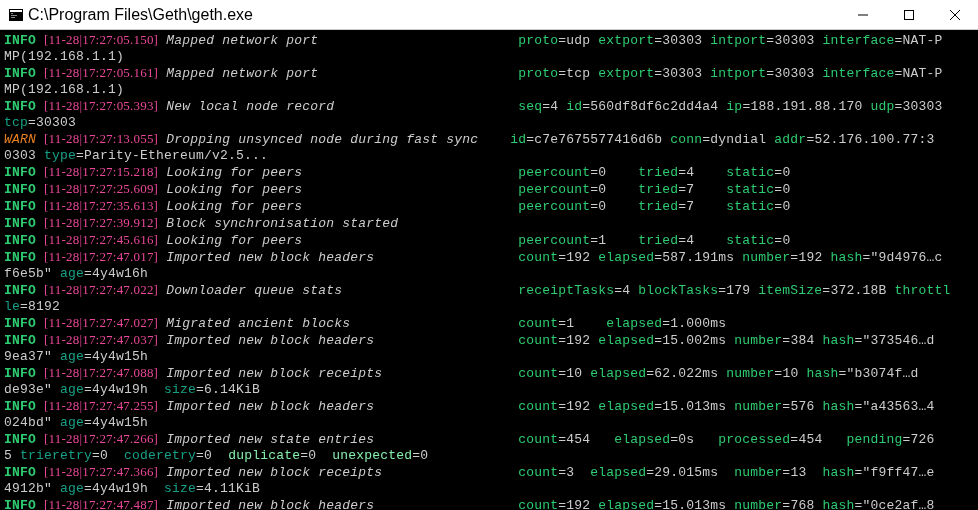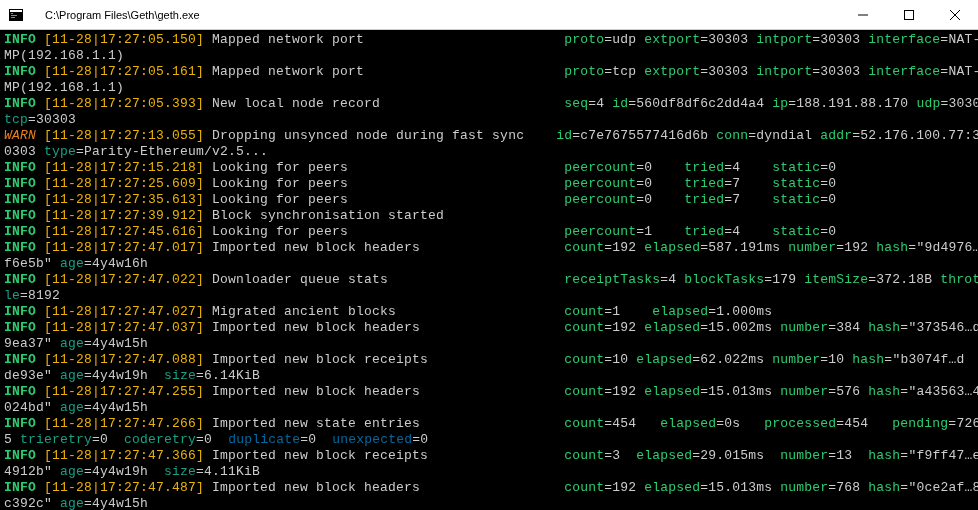--- a/index.html
+++ b/index.html
@@ -1,30 +1,30 @@
 <!DOCTYPE html>
 <html><head>
 <meta charset="utf-8">
 <style>
   * { margin: 0; padding: 0; box-sizing: border-box; }
   body { font-family: "Consolas", "Courier New", monospace; font-size: 13px; background: #000; width: 978px; height: 510px; overflow: hidden; }
   .titlebar { height: 30px; background: #fff; display: flex; align-items: center; border-bottom: 1px solid #ccc; }
   .titlebar-icon { width: 16px; height: 16px; margin-left: 8px; display:inline-block; }
   .titlebar-icon svg { width:16px; height:16px; display:block; }
-  .titlebar-title { flex: 1; padding-left: 21px; font-family: "Segoe UI", sans-serif; font-size: 11px; color: #000; }
+  .titlebar-title { flex: 1; padding-left: 4px; font-family: "Segoe UI", sans-serif; font-size: 16px; color: #000; }
   .winbtn { width: 46px; height: 30px; display:flex; align-items:center; justify-content:center; font-family: "Segoe UI", sans-serif; color:#000; }
   .winbtn svg { width:10px; height:10px; }
   .term { width: 978px; height: 480px; background:#000; color:#ccc; padding: 2px 4px; white-space: pre; overflow:hidden; line-height: 16px; letter-spacing: 0.2px; }
   .lvl-info  { color:#2ecc71;font-weight:bold; }
   .lvl-warn  { color:#e67e22;font-style:italic; }
-  .ts        { color:#eab308; }
-  .msg       { color:#ccc; }
+  .ts        { color:#ec4899;font-family:Liberation Serif, serif; }
+  .msg       { color:#ccc;font-style:italic; }
   .k         { color:#2ecc71; }    
   .k-teal    { color:#16a085; }    
-  .k-orange  { color:#0369a1; }
+  .k-orange  { color:#86efac; }
   .v         { color:#ccc; }
   .line { display:block; }
 </style>
 </head>
 <body>
 
 <div class="titlebar">
   <span class="titlebar-icon">
     <svg viewBox="0 0 16 16">
         <rect x="1" y="2" width="14" height="12" fill="#000"></rect>

